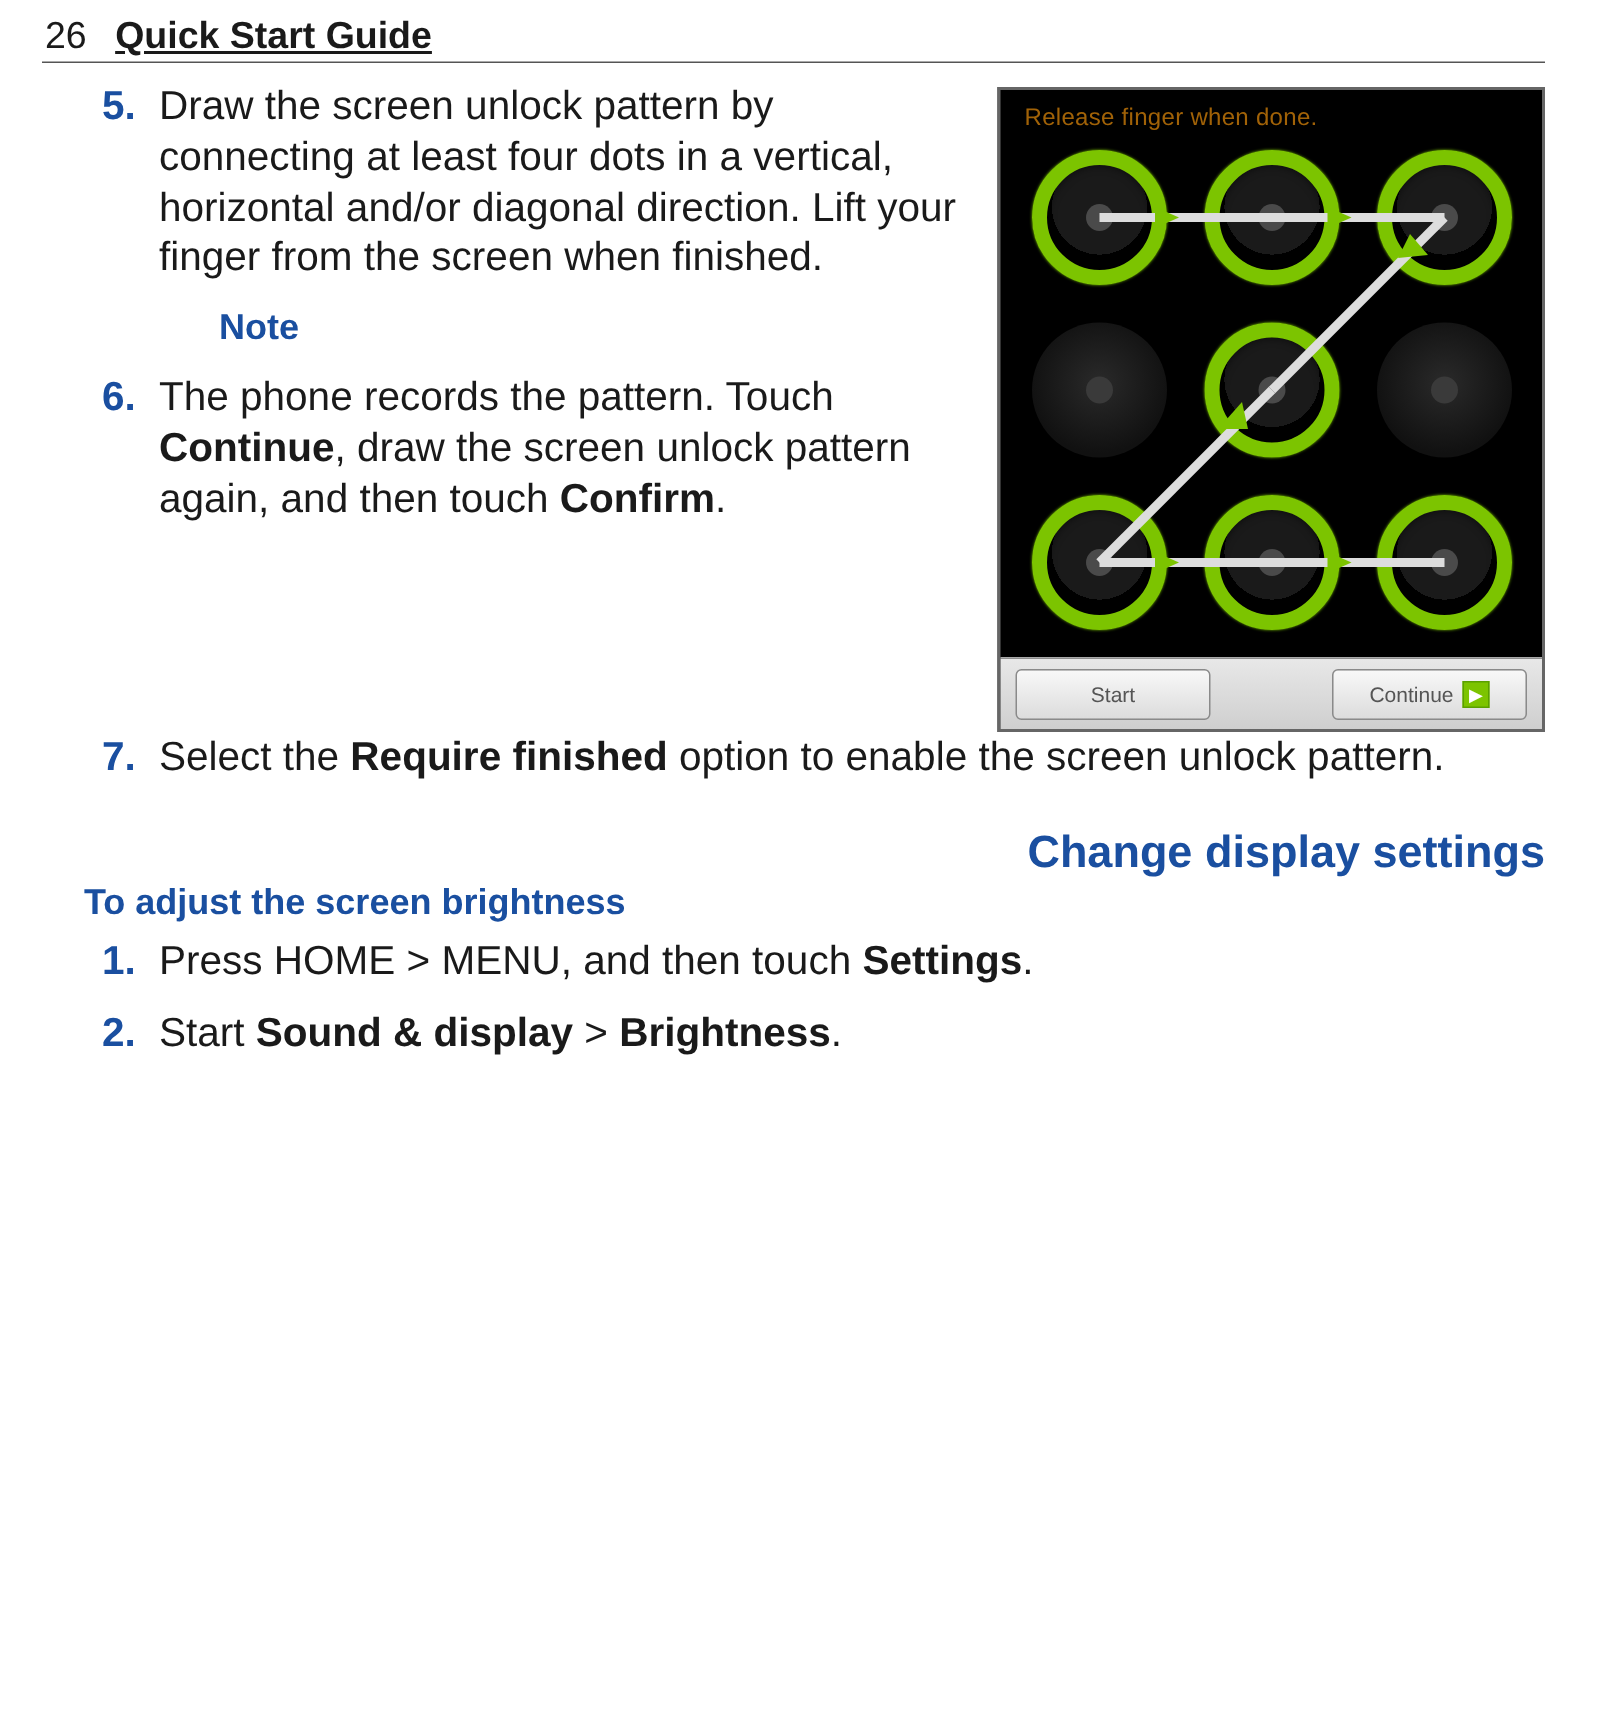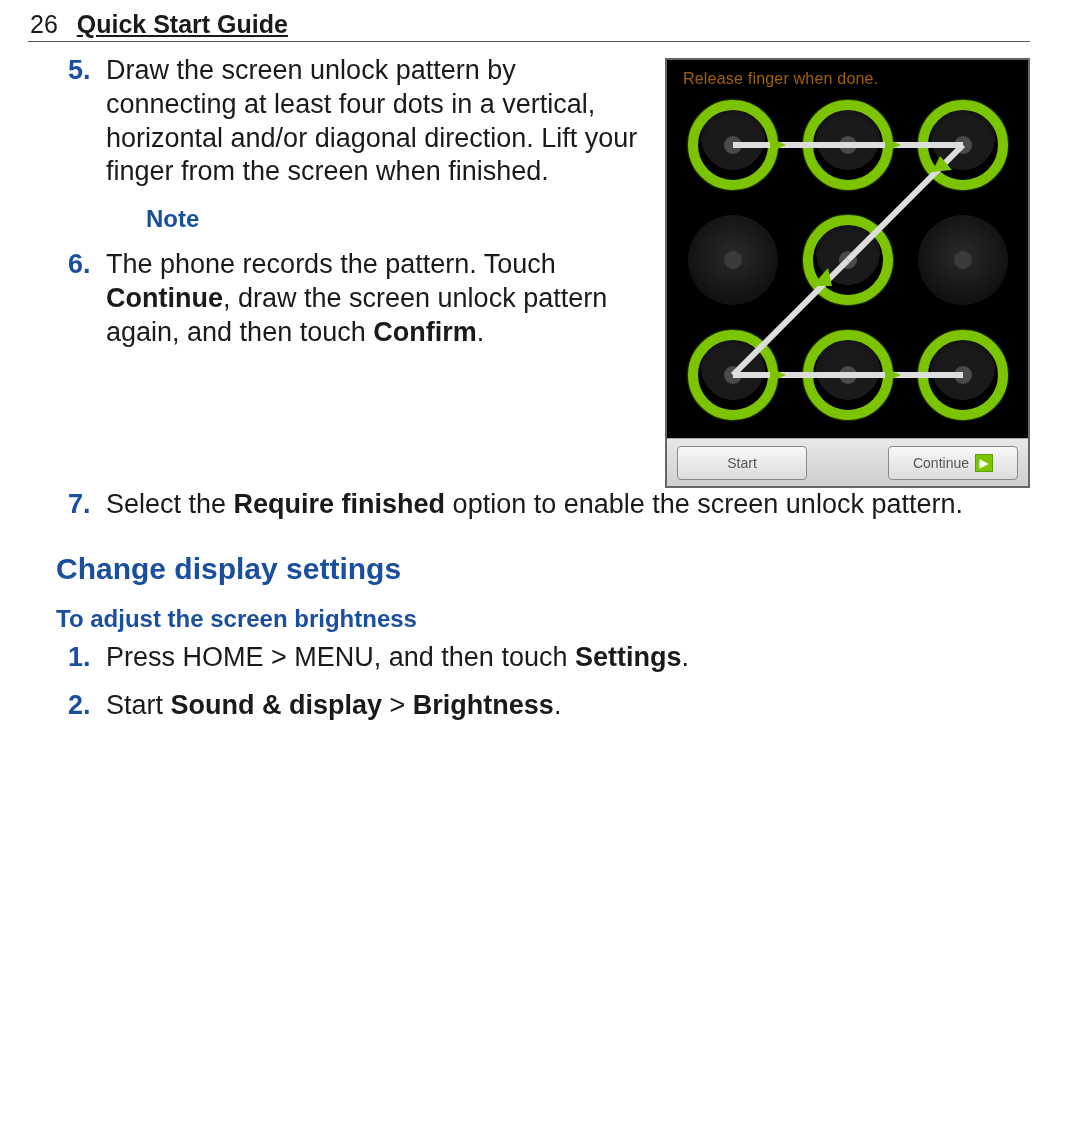--- a/index.html
+++ b/index.html
@@ -69,21 +69,22 @@
   .note .txt { max-width: 340px; }
 
   .wide-steps {
     padding-left: 78px;
   }
 
   h2.section {
     color: var(--blue);
     font-weight: 700;
     font-size: 30px;
-    margin: 30px 0 19px 28px;
+    margin: 30px 0 2px 28px;
+    text-align: right;
   }
   p.intro {
     font-size: 27px;
     line-height: 1.28;
     margin: 0 0 18px 28px;
   }
   h3.subsection {
     color: var(--blue);
     font-weight: 700;
     font-size: 24px;

